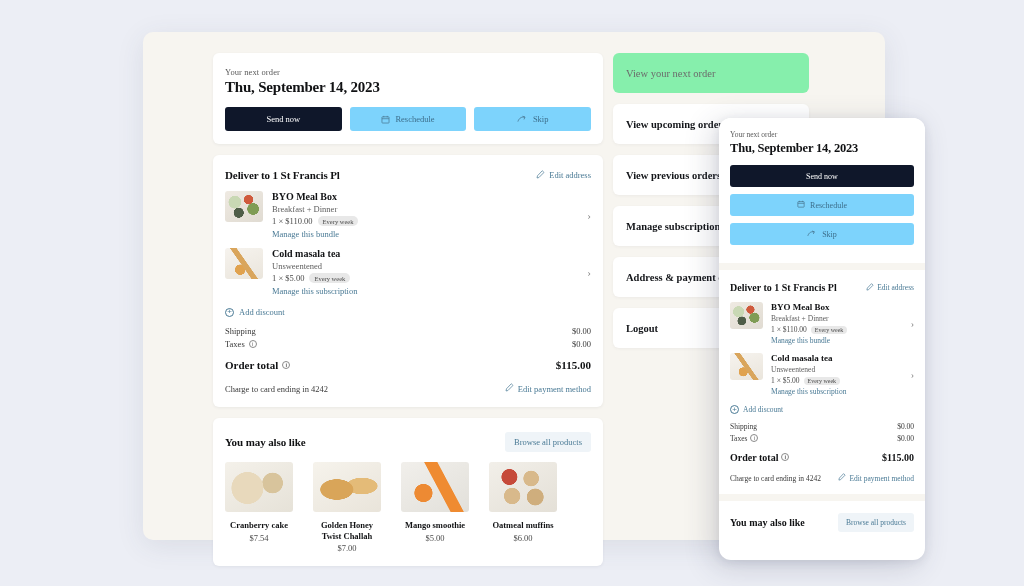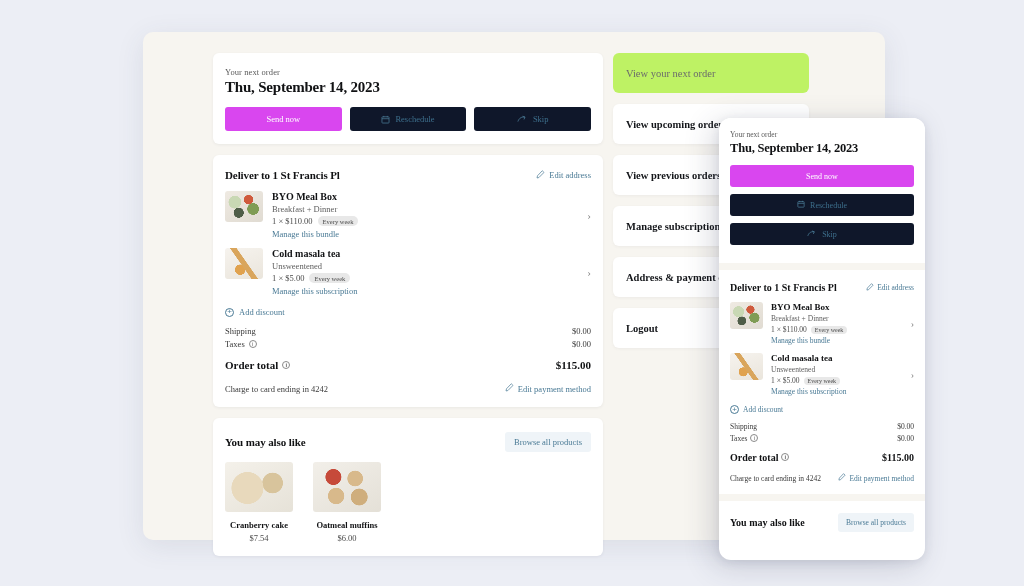--- a/index.html
+++ b/index.html
@@ -41,22 +41,22 @@
     font-size: 15px; font-weight: bold; color: #111214;
     letter-spacing: -.2px; margin-bottom: 11px;
   }
 
   .btn-row { display: flex; gap: 8px; }
   .btn {
     flex: 1; height: 24px; border-radius: 3px;
     display: flex; align-items: center; justify-content: center;
     gap: 5px; font-size: 8.5px; cursor: pointer; user-select: none;
   }
-  .btn-primary { background: #d946ef; color: #ffffff; }
-  .btn-ghost { background: #0f172a; color: #3d6f8c; }
+  .btn-primary { background: #0f172a; color: #ffffff; }
+  .btn-ghost { background: #7dd3fc; color: #3d6f8c; }
   .btn svg { display: block; }
 
   
   .sec-head {
     display: flex; align-items: center; justify-content: space-between;
     margin-bottom: 10px;
   }
   .sec-title { font-size: 11px; font-weight: bold; color: #111214; letter-spacing: -.1px; }
   .linkish {
     display: flex; align-items: center; gap: 4px;
@@ -122,21 +122,21 @@
   .menu-col { position: absolute; left: 613px; top: 53px; width: 196px; }
   .menu-item {
     background: #ffffff; border-radius: 6px; margin-bottom: 11px;
     height: 40px; padding: 0 13px;
     display: flex; align-items: center; justify-content: space-between;
     font-size: 10.5px; font-weight: bold; color: #14161a;
     white-space: nowrap; overflow: hidden; cursor: pointer;
     box-shadow: 0 1px 3px rgba(60,64,90,.06);
   }
   .menu-item.dim {
-    background: #bef264; color: #6b6b6b; box-shadow: none; font-weight: normal;
+    background: #86efac; color: #6b6b6b; box-shadow: none; font-weight: normal;
   }
   .menu-item .arrow { color: #5b90ae; font-size: 11px; }
 
   
   .mobile {
     position: absolute; left: 719px; top: 118px;
     width: 206px; height: 442px;
     background: #ffffff; border-radius: 12px;
     overflow: hidden;
     box-shadow: -6px 6px 30px rgba(50,55,85,.20), 0 2px 10px rgba(50,55,85,.10);
@@ -305,20 +305,30 @@
         <div class="sec-title">You may also like</div>
         <div class="browse-btn">Browse all products</div>
       </div>
       <div class="grid">
         <div class="prod">
           <div class="prod-img" style="background-image:radial-gradient(circle at 33% 52%,#e8d9bc 0 30%,transparent 31%),radial-gradient(circle at 70% 42%,#d8c49c 0 18%,transparent 19%),linear-gradient(150deg,#f4f1ea,#e6e2d8)"></div>
           <div class="prod-name">Cranberry cake</div>
           <div class="prod-price">$7.54</div>
         </div>
         <div class="prod">
+          <div class="prod-img" style="background-image:radial-gradient(ellipse at 35% 55%,#d9a559 0 26%,transparent 27%),radial-gradient(ellipse at 72% 48%,#e4bb78 0 22%,transparent 23%),linear-gradient(150deg,#f6f3ec,#e9e4da)"></div>
+          <div class="prod-name">Golden Honey Twist Challah</div>
+          <div class="prod-price">$7.00</div>
+        </div>
+        <div class="prod">
+          <div class="prod-img" style="background-image:radial-gradient(circle at 33% 62%,#ed8a33 0 16%,transparent 17%),linear-gradient(62deg,transparent 52%,#ef8b31 53% 66%,transparent 67%),linear-gradient(150deg,#f1efeb,#e2e0da)"></div>
+          <div class="prod-name">Mango smoothie</div>
+          <div class="prod-price">$5.00</div>
+        </div>
+        <div class="prod">
           <div class="prod-img" style="background-image:radial-gradient(circle at 30% 30%,#c64a3a 0 13%,transparent 14%),radial-gradient(circle at 62% 33%,#d8b98b 0 14%,transparent 15%),radial-gradient(circle at 34% 68%,#d8b98b 0 14%,transparent 15%),radial-gradient(circle at 68% 70%,#cfae7d 0 14%,transparent 15%),linear-gradient(150deg,#f2efe9,#e4e0d7)"></div>
           <div class="prod-name">Oatmeal muffins</div>
           <div class="prod-price">$6.00</div>
         </div>
       </div>
     </div>
   </div>
 
   <div class="menu-col">
     <div class="menu-item dim">

